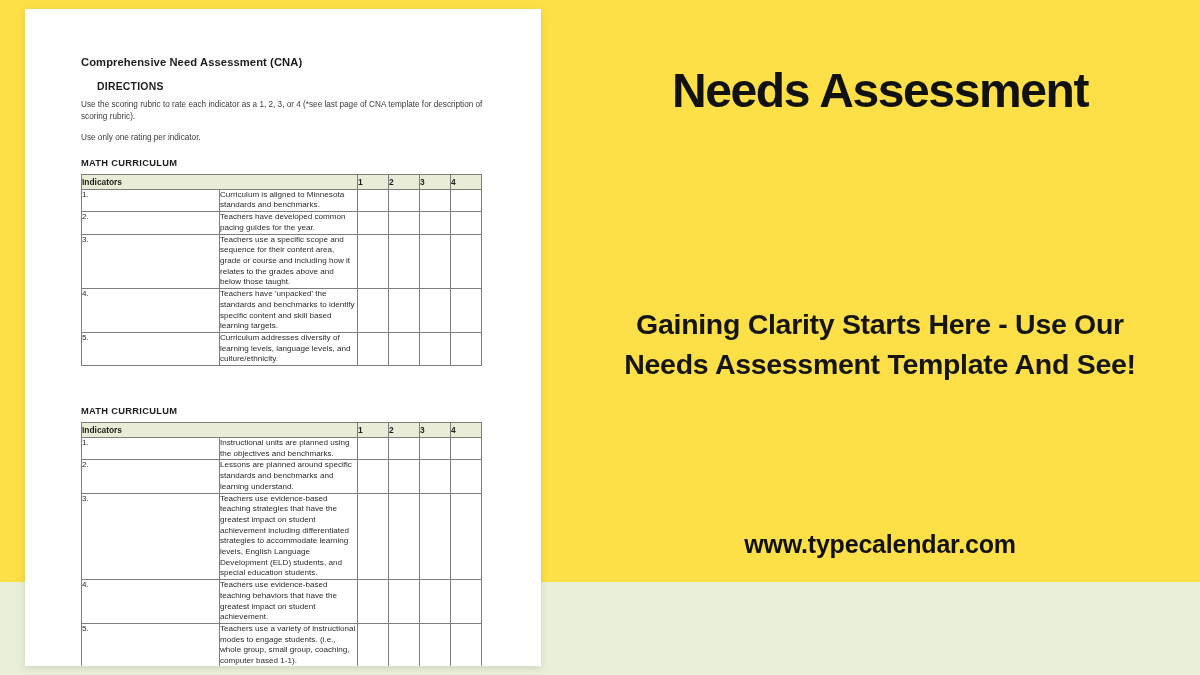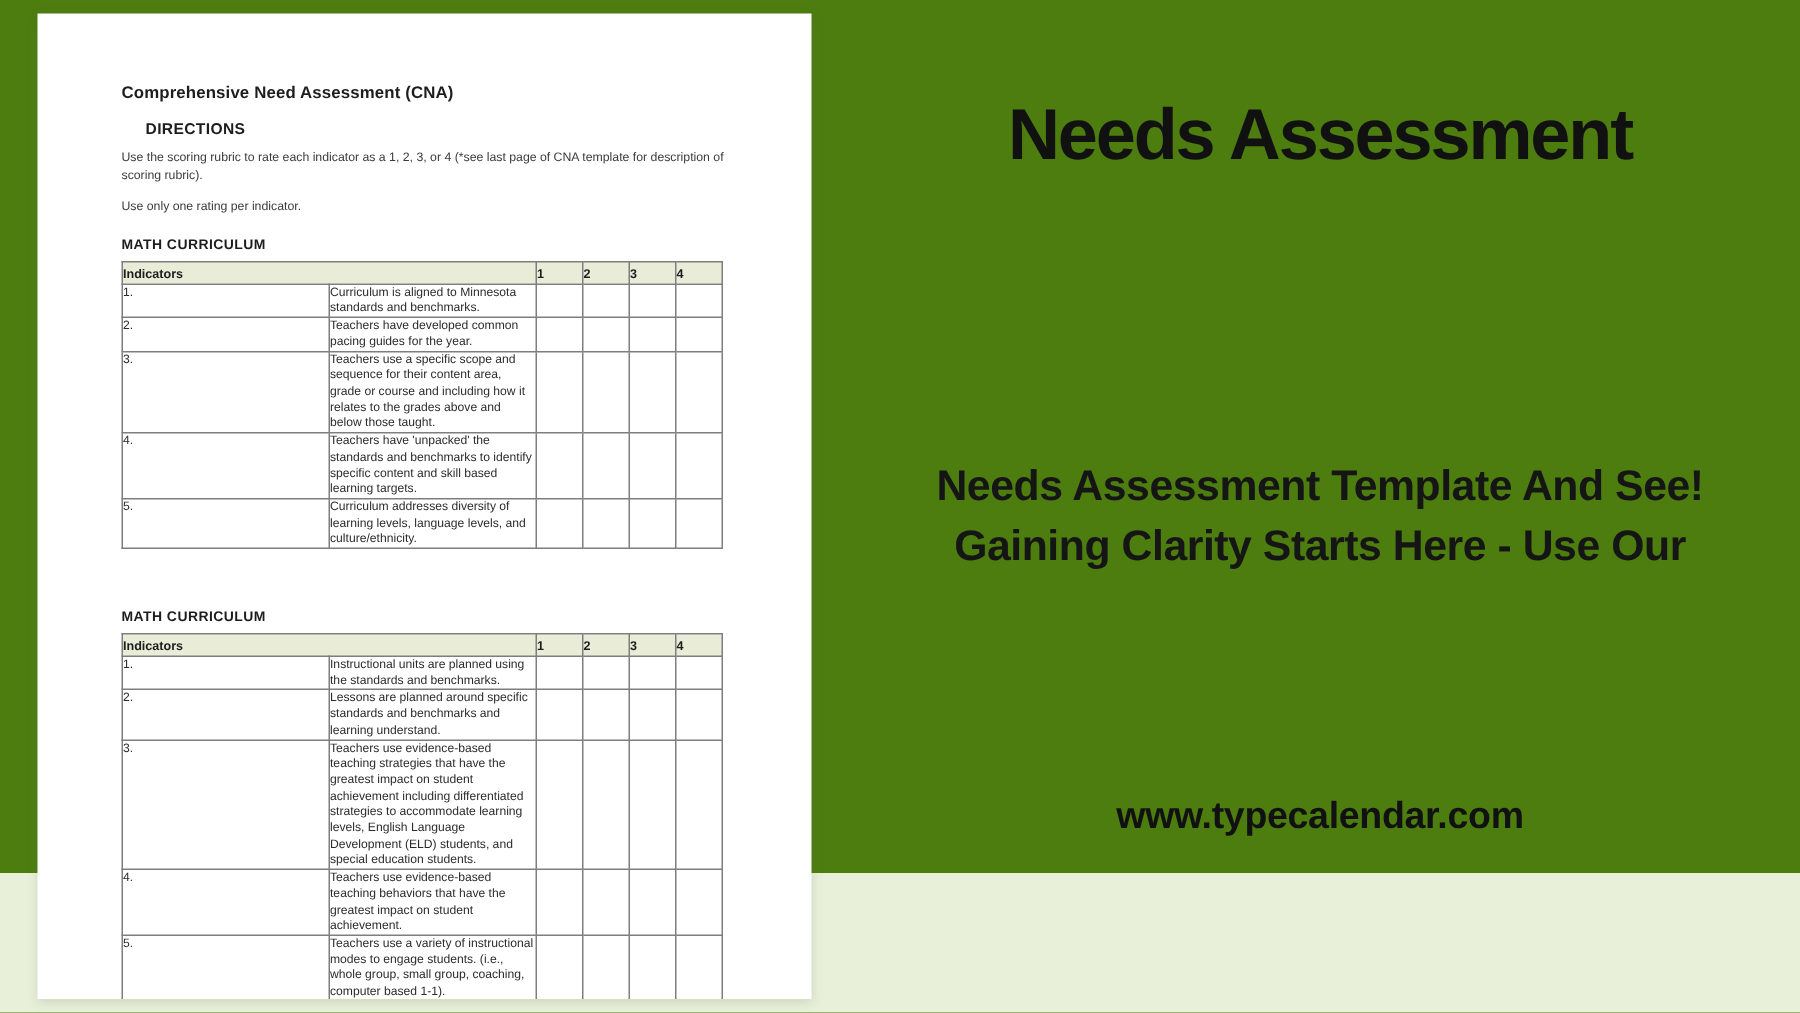--- a/index.html
+++ b/index.html
@@ -10,21 +10,21 @@
     width: 1200px;
     height: 675px;
     overflow: hidden;
     background: #e8f0da;
     font-family: "Liberation Sans", sans-serif;
   }
   .slide {
     position: relative;
     width: 1200px;
     height: 582px;
-    background: #4d7c0f;
+    background: #fde047;
   }
 
   
   .doc-page {
     position: absolute;
     left: 25px;
     top: 9px;
     width: 516px;
     height: 657px;
     background: #ffffff;
@@ -240,21 +240,21 @@
             <th colspan="2" class="col-ind">Indicators</th>
             <th class="col-rate">1</th>
             <th class="col-rate">2</th>
             <th class="col-rate">3</th>
             <th class="col-rate">4</th>
           </tr>
         </thead>
         <tbody>
           <tr>
             <td class="num">1.</td>
-            <td class="txt">Instructional units are planned using the standards and benchmarks.</td>
+            <td class="txt">Instructional units are planned using the objectives and benchmarks.</td>
             <td class="rate"></td>
             <td class="rate"></td>
             <td class="rate"></td>
             <td class="rate"></td>
           </tr>
           <tr>
             <td class="num">2.</td>
             <td class="txt">Lessons are planned around specific standards and benchmarks and learning understand.</td>
             <td class="rate"></td>
             <td class="rate"></td>
@@ -290,21 +290,21 @@
       </table>
 
     </div>
   </div>
 
   <div class="promo">
 
     <div class="promo-title">Needs Assessment</div>
 
     <div class="promo-sub">
+      <span class="line">Gaining Clarity Starts Here - Use Our</span>
       <span class="line">Needs Assessment Template And See!</span>
-      <span class="line">Gaining Clarity Starts Here - Use Our</span>
     </div>
 
     <div class="promo-url">www.typecalendar.com</div>
 
   </div>
 
 </div>
 
 </body></html>

